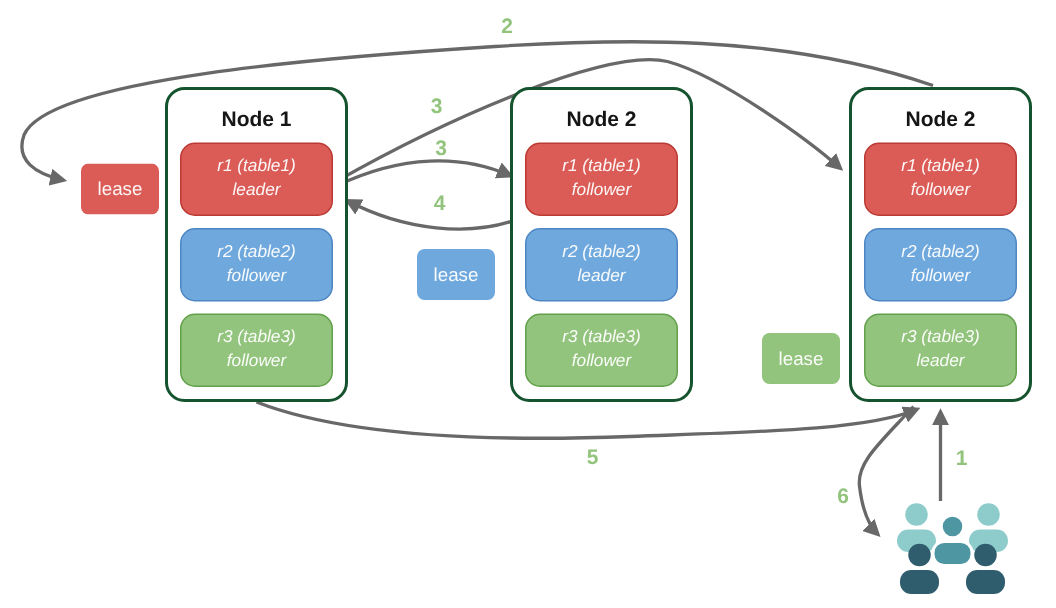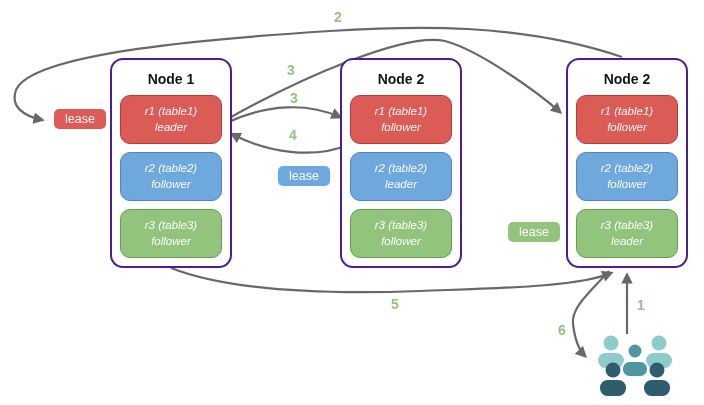--- a/index.html
+++ b/index.html
@@ -5,37 +5,37 @@
   html,body{margin:0;padding:0;background:#fff;}
   .canvas{
     position:relative;width:704px;height:405px;background:#ffffff;
     font-family:"Liberation Sans",sans-serif;overflow:hidden;
   }
   .arrows-layer{position:absolute;left:0;top:0;width:704px;height:405px;z-index:1;}
   .arrow{fill:none;stroke:#686868;stroke-width:2.2px;}
 
   .node{
     position:absolute;top:58px;width:122px;height:210px;box-sizing:border-box;
-    background:#fff;border:2px solid #4c1d95;border-radius:13px;
+    background:#fff;border:2px solid #14532d;border-radius:13px;
     display:flex;flex-direction:column;align-items:center;z-index:2;
   }
   .node-1{left:110px;} .node-2{left:340px;justify-content:space-between;} .node-3{left:566px;}
   .node-title{font-weight:bold;font-size:14px;color:#151515;margin:11px 0 8px 0;}
   .replica{
     width:102px;height:60px;box-sizing:border-box;border-radius:10px;
     display:flex;flex-direction:column;justify-content:center;align-items:center;
     color:rgba(255,255,255,0.95);font-size:11.5px;line-height:1.35;
     margin-bottom:8px;border:1.5px solid transparent;text-align:center;font-style:italic;
   }
   .fill-red{background:#db5b56;border-color:#bb3a33;}
   .fill-blue{background:#6fa8dc;border-color:#4e86c4;border-radius:10px;}
   .fill-green{background:#93c47d;border-color:#62a04b;}
 
   .lease{
-    position:absolute;z-index:2;width:52px;height:20px;box-sizing:border-box;
+    position:absolute;z-index:2;width:52px;height:34px;box-sizing:border-box;
     border-radius:5px;color:rgba(255,255,255,0.95);font-size:12.5px;
     display:flex;align-items:center;justify-content:center;border:1.5px solid transparent;
   }
   .lease-red{left:54px;top:109px;}
   .lease-blue{left:278px;top:166px;}
   .lease-green{left:508px;top:222px;}
 
   .step{
     position:absolute;z-index:3;color:#93c47d;font-weight:bold;font-size:14px;
     width:16px;text-align:center;

